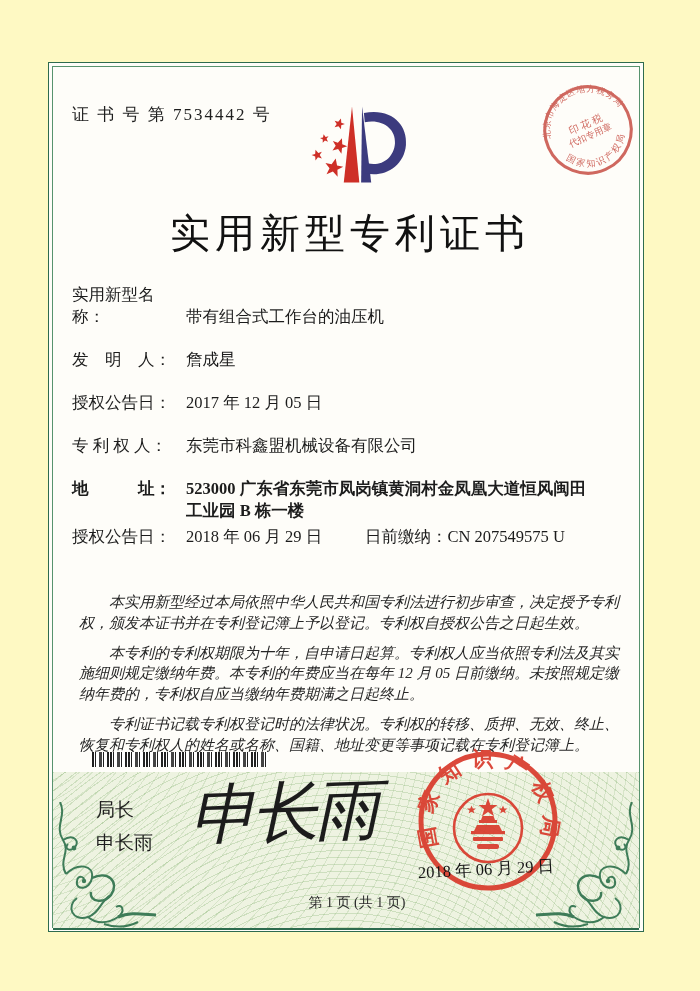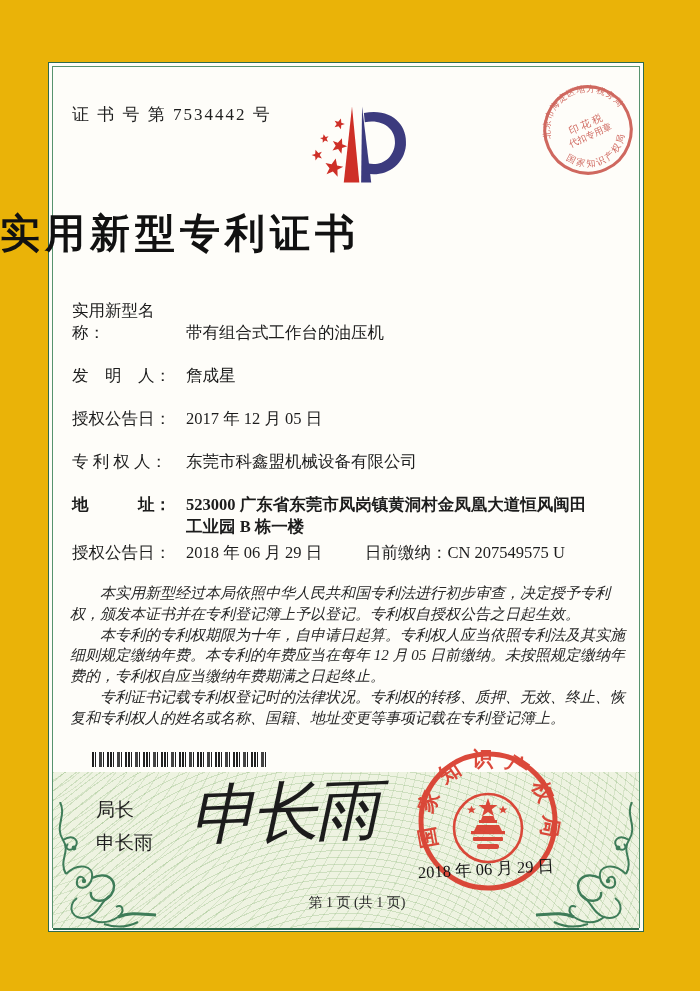--- a/index.html
+++ b/index.html
@@ -1,43 +1,43 @@
 <!DOCTYPE html>
 <html><head>
 <meta charset="utf-8">
 <style>
   html,body{margin:0;padding:0;}
   body{background:#e8e8e4;font-family:"Liberation Serif", serif;}
   #page{position:relative;width:700px;height:991px;margin:0 auto;
-        background:#eab308;overflow:hidden;color:#222;}
+        background:#fef9c3;overflow:hidden;color:#222;}
   
   #frame{position:absolute;left:48px;top:62px;width:594px;height:868px;
          border:1px solid #2e6b4e;background:#fefdf9;
          box-shadow: inset 0 0 0 3px #fefdf9, inset 0 0 0 4px #57936e;}
   .abs{position:absolute;}
   
   .cert-no{left:72px;top:103px;font-size:17px;letter-spacing:2px;color:#1e1e1e;}
   
   .logo{left:288px;top:90px;width:128px;height:110px;}
   
-  .title{left:0;top:206px;width:700px;text-align:left;font-size:40px;
-         font-weight:bold;letter-spacing:5px;color:#111;}
+  .title{left:0;top:206px;width:700px;text-align:center;font-size:40px;
+         font-weight:normal;letter-spacing:5px;color:#111;}
   
   .stamp{left:540px;top:82px;width:96px;height:96px;transform:rotate(-24deg);opacity:.88;}
   
-  .fields{left:72px;top:284px;width:562px;font-size:16.5px;color:#1c1c1c;margin-top:16px;}
+  .fields{left:72px;top:284px;width:562px;font-size:16.5px;color:#1c1c1c;}
   .frow{margin-bottom:21px;line-height:22px;}
   .flabel{display:inline-block;width:114px;}
   .addr2{padding-left:114px;line-height:22px;}
   .grant-row{position:relative;}
   .grant-right{position:absolute;left:293px;top:0;white-space:nowrap;}
   
   .bodytext{left:70px;top:583px;width:562px;font-size:15px;line-height:20.8px;
             font-style:italic;color:#262626;}
-  .bodytext p{margin:0;text-indent:2em;}
+  .bodytext p{margin:9px;text-indent:2em;}
   
   .barcode{left:92px;top:752px;width:176px;height:15px;
     background:repeating-linear-gradient(90deg,
       #1f1f1f 0 2px,#fff 2px 3px,#1f1f1f 3px 4px,#fff 4px 7px,
       #444 7px 10px,#fff 10px 11px,#1f1f1f 11px 12px,#fff 12px 15px,
       #222 15px 17px,#fff 17px 18px);}
   
   .band{left:53px;top:772px;width:586px;height:156px;
     background:
       repeating-radial-gradient(circle at 50% 230%, rgba(120,170,100,.28) 0 1px, rgba(0,0,0,0) 1px 7px),

